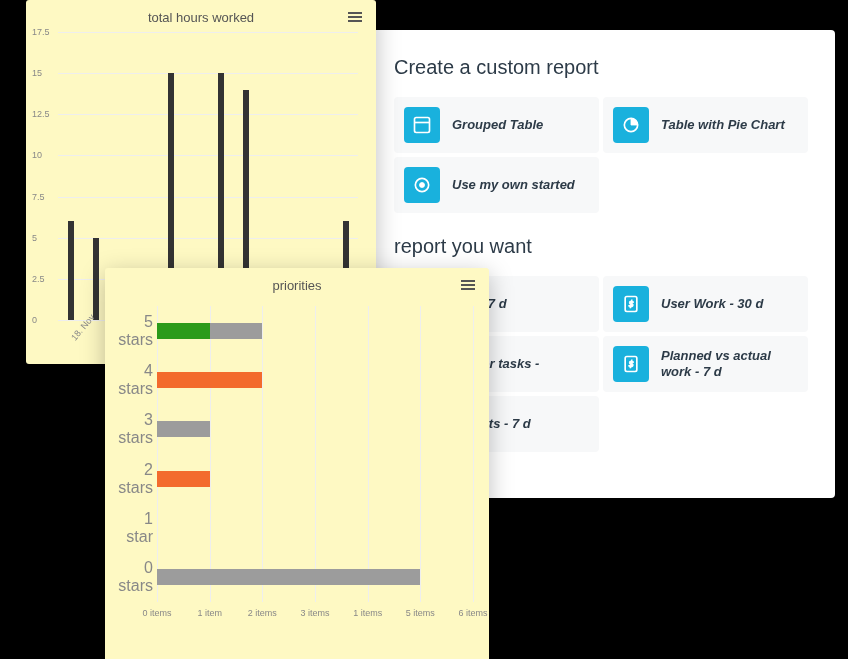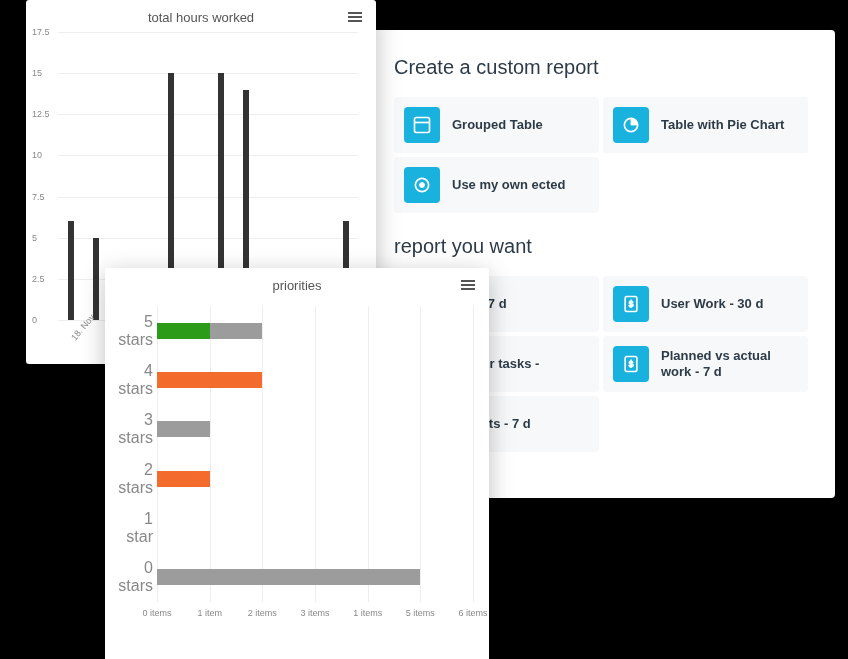--- a/index.html
+++ b/index.html
@@ -19,21 +19,21 @@
     width: 465px;
     background: #fff;
     border-radius: 4px;
     box-shadow: 0 6px 24px rgba(0,0,0,.25);
     padding: 26px 24px 24px 24px;
   }
   .report-panel h2 {
     font-size: 20px; font-weight: 400; color: #2d3b48;
     margin-bottom: 18px;
   }
-  .card-grid { display: flex; flex-wrap: wrap; gap: 4px; margin-bottom: 22px; }
+  .card-grid { display: flex; flex-wrap: wrap; gap: 4px; margin-bottom: 22px; font-style: italic; }
   .card {
     width: 205px; min-height: 56px;
     background: #f7f8f9;
     border-radius: 4px;
     display: flex; align-items: center;
     padding: 10px 14px 10px 10px;
     gap: 12px;
     cursor: pointer;
   }
   .card .icon-box {
@@ -44,21 +44,21 @@
     color: #fff;
   }
   .card .icon-box svg { width: 20px; height: 20px; stroke: #fff; fill: #fff; }
   .card .label {
     font-size: 13px; font-weight: 600; color: #2d3b48; line-height: 1.25;
   }
 
   
   .chart-card {
     position: absolute;
-    background: #ffffff;
+    background: #fef9c3;
     border-radius: 3px;
     box-shadow: 0 6px 24px rgba(0,0,0,.25);
   }
   #hours-card { left: 26px; top: 0; width: 350px; height: 364px; }
   .chart-title {
     font-size: 13px; color: #555; text-align: center;
     padding-top: 10px;
   }
   .menu-icon {
     position: absolute; top: 10px; right: 14px;
@@ -150,21 +150,21 @@
       </div>
       <div class="label">Table with Pie Chart</div>
     </div>
     <div class="card">
       <div class="icon-box">
         <svg viewBox="0 0 24 24">
             <circle cx="12" cy="12" r="8" fill="none" stroke="#fff" stroke-width="2"></circle>
             <circle cx="12" cy="12" r="3" fill="#fff"></circle>
           </svg>
       </div>
-      <div class="label">Use my own ected</div>
+      <div class="label">Use my own started</div>
     </div>
   </div>
 
   <h2 style="margin-top:4px;">report you want</h2>
 
   <div class="card-grid" style="margin-top:18px;">
     <div class="card cut">
       <div class="label">Work - 7 d</div>
     </div>
     <div class="card">

